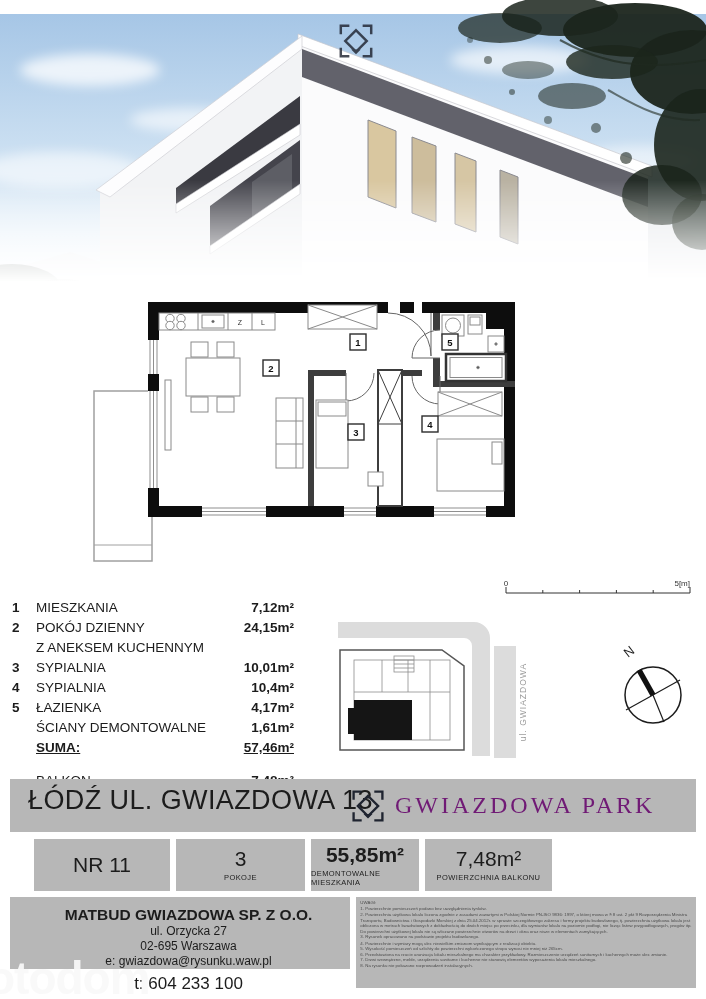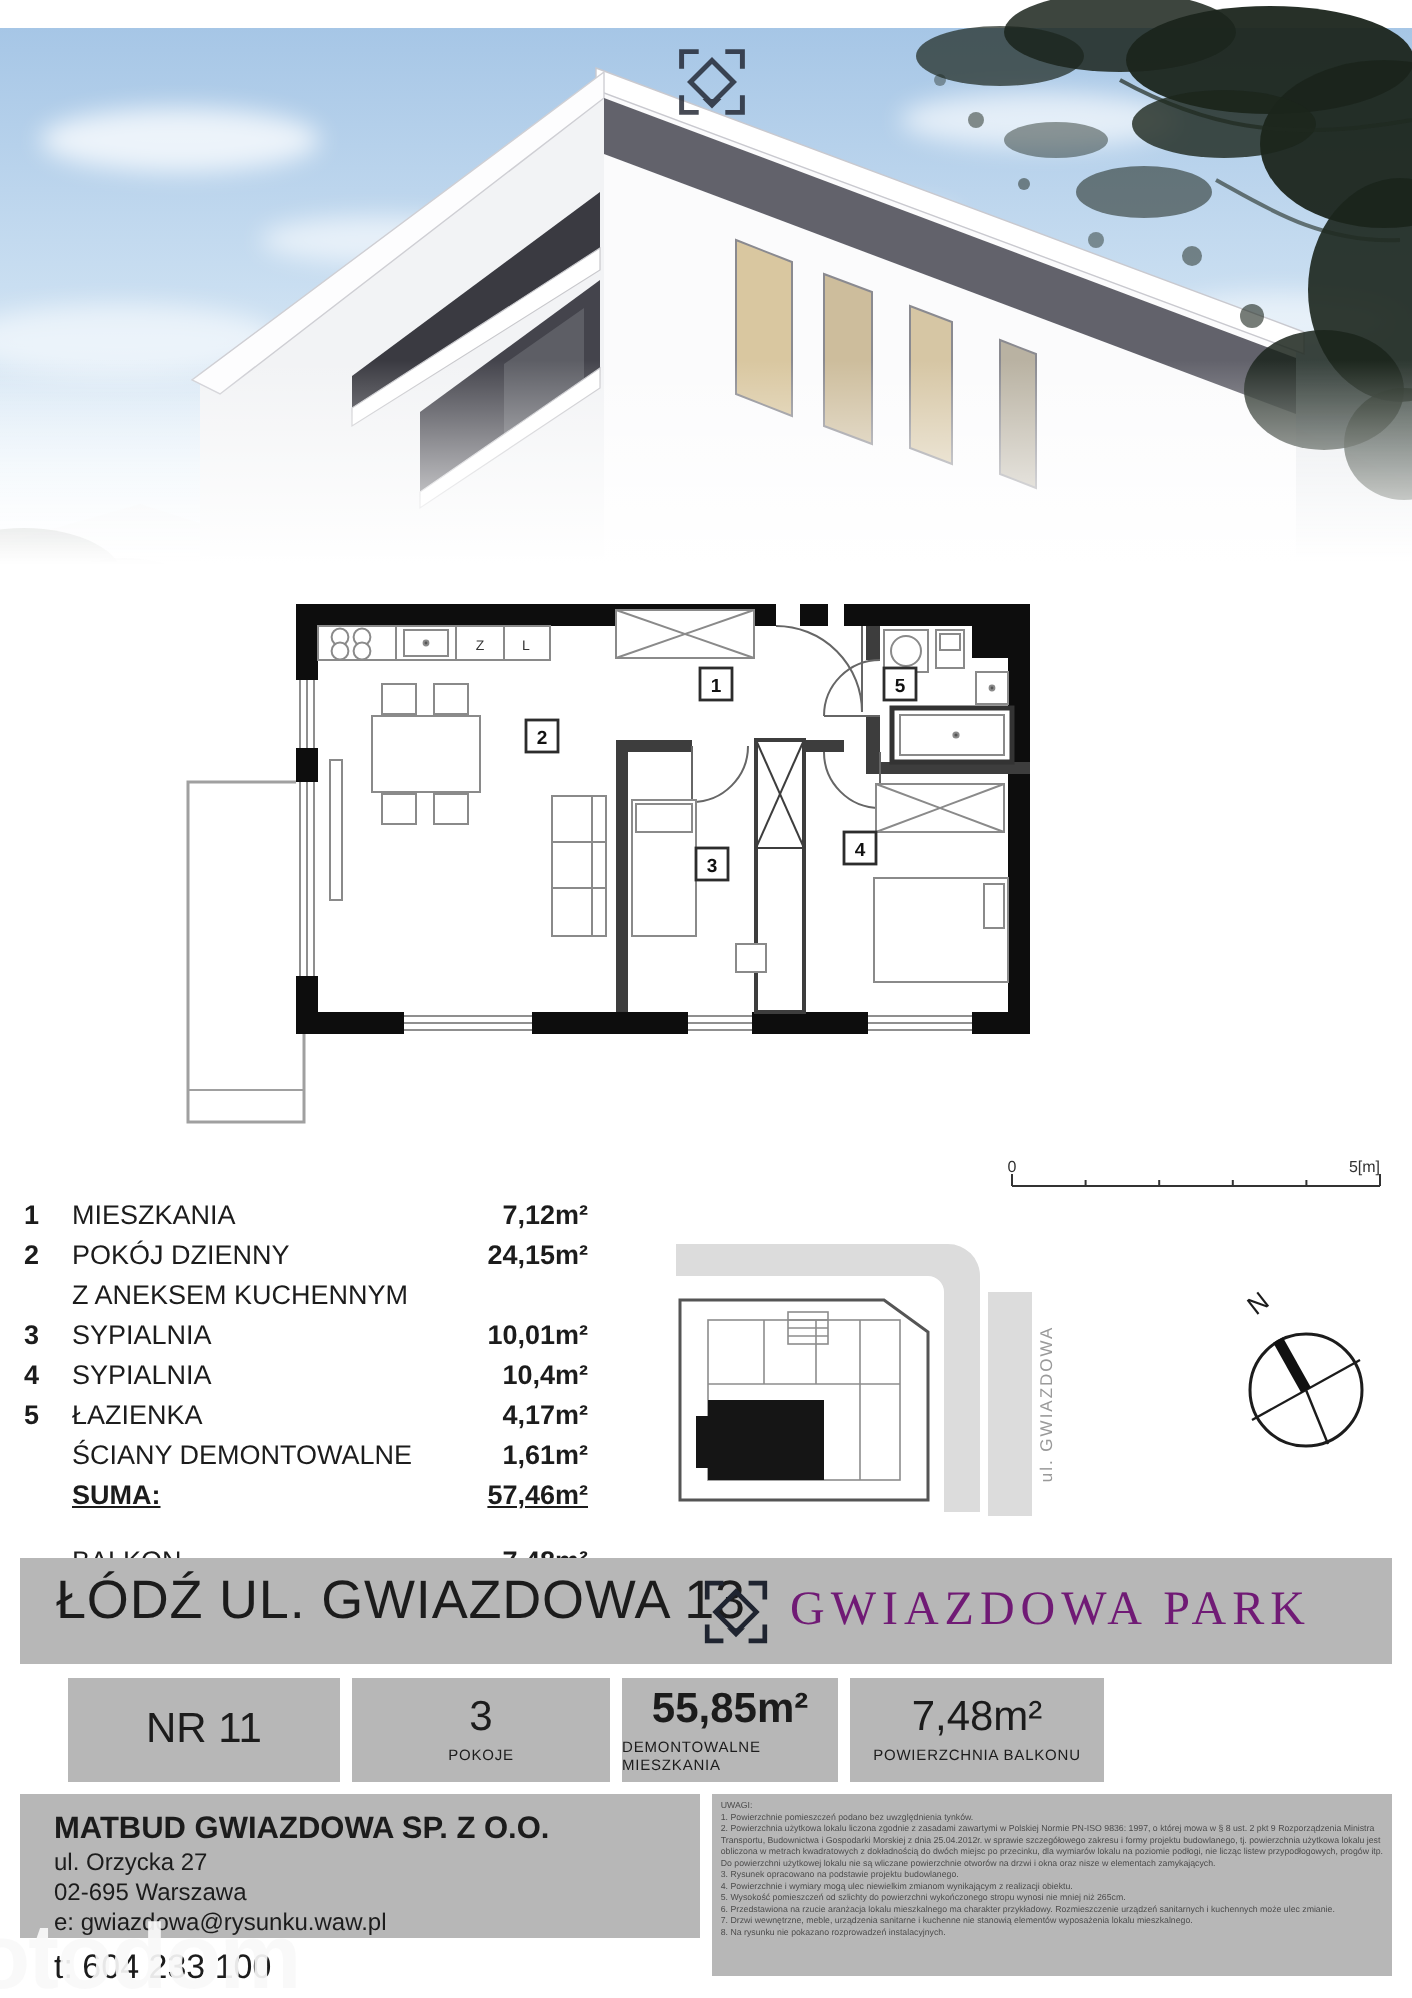--- a/index.html
+++ b/index.html
@@ -20,21 +20,21 @@
   #brand{position:absolute;left:340px;top:0;height:53px;display:flex;align-items:center;gap:9px;}
   #brand-name{font-family:"Liberation Serif",serif;font-size:24px;letter-spacing:3px;color:#701a75;}
   
   #inforow{left:10px;top:839px;width:686px;height:52px;display:flex;gap:6px;}
   .cell{background:#b7b7b7;display:flex;flex-direction:column;align-items:center;justify-content:center;}
   .c1{width:138px;} .c2{width:136px;margin-left:24px;} .c3{width:129px;} .c4{width:108px;} .c5{width:127px;}
   .cell .val{font-size:21px;line-height:22px;}
   .cell .val.bold{font-weight:bold;}
   .cell .cap{font-size:7.5px;letter-spacing:.4px;margin-top:3px;}
   
-  #contactbox{left:10px;top:897px;width:340px;height:72px;background:#b7b7b7;padding:8px 0 11px 17px;box-sizing:border-box;}
+  #contactbox{left:10px;top:897px;width:340px;height:72px;background:#b7b7b7;padding:8px 0 11px 17px;box-sizing:border-box;text-align:center;}
   #company{font-weight:bold;font-size:15.5px;line-height:19px;}
   .c-line{font-size:12px;line-height:15px;}
   #phone{font-size:17px;line-height:24px;margin-top:3px;}
   #notesbox{left:356px;top:897px;width:340px;height:91px;background:#b7b7b7;overflow:hidden;}
   #notes-inner{width:610px;transform:scale(0.546);transform-origin:0 0;
     padding:6px 5px 0 8px;font-size:8px;line-height:10.5px;color:#4c4c4c;}
   
   #watermark{left:-13px;top:951px;font-size:46px;font-weight:bold;letter-spacing:-1px;
     color:rgba(248,248,248,.92);}
   svg text{font-family:"Liberation Sans",sans-serif;}

